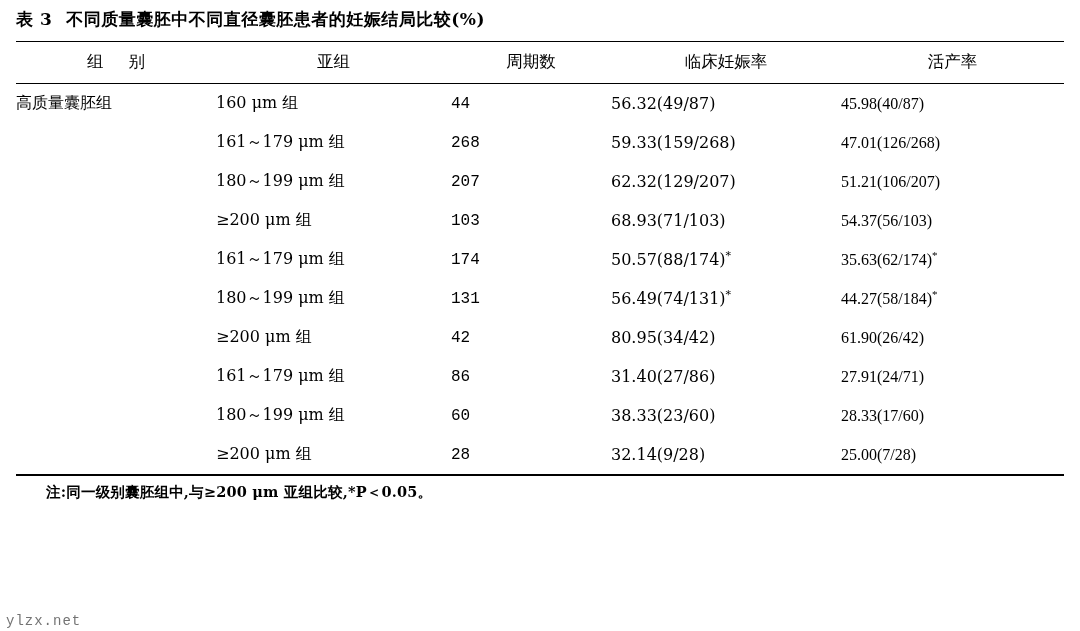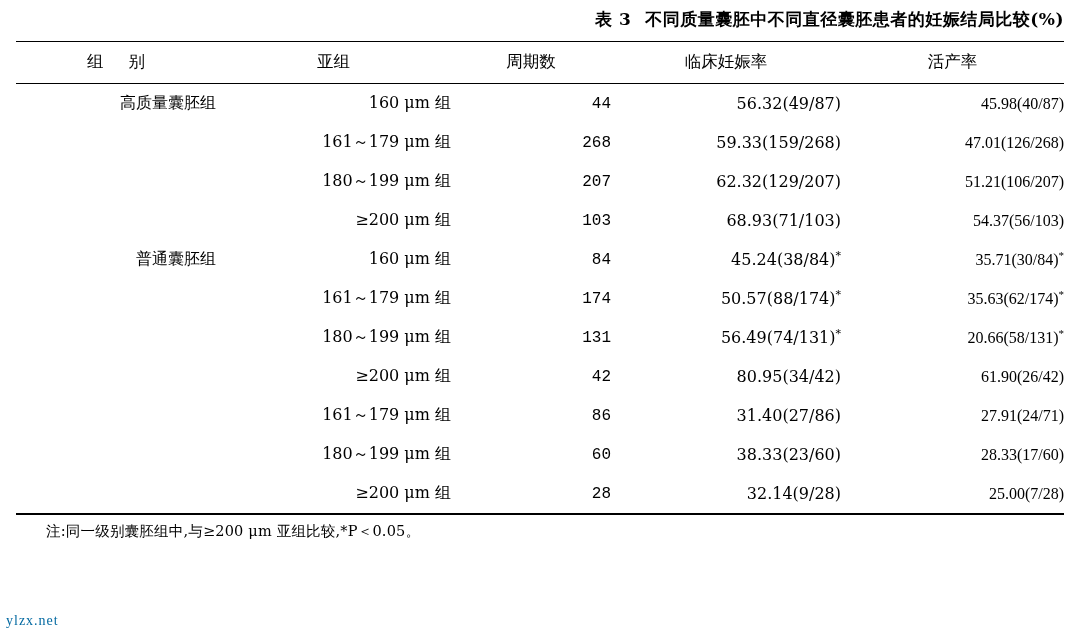--- a/index.html
+++ b/index.html
@@ -16,21 +16,21 @@
     overflow: hidden;
   }
   .page {
     width: 1080px;
     height: 631px;
     position: relative;
     box-sizing: border-box;
     padding: 0 16px;
   }
   .caption {
-    text-align: right;
+    text-align: left;
     font-size: 17px;
     font-weight: bold;
     padding-top: 8px;
     padding-bottom: 10px;
     letter-spacing: 0.5px;
   }
   .caption .cap-num {
     margin-right: 14px;
   }
   table.main {
@@ -50,21 +50,21 @@
     border-top: 2.2px solid #000;
   }
   .rule-mid {
     border-top: 1.1px solid #000;
   }
   .rule-bottom {
     border-bottom: 2.2px solid #000;
   }
   table.main tbody td {
     padding: 9px 0 9px 0;
-    text-align: right;
+    text-align: left;
     white-space: nowrap;
     font-size: 16px;
   }
   td.col-group {
     text-align: left;
     padding-left: 18px;
     width: 200px;
   }
   td.col-sub {
     text-align: left;
@@ -86,28 +86,29 @@
   }
   .sup {
     vertical-align: super;
     font-size: 11px;
   }
   .note {
     font-size: 14.5px;
     padding-top: 7px;
     padding-left: 30px;
     letter-spacing: 0.2px;
+    font-weight: bold;
   }
   .watermark {
     position: absolute;
     left: 6px;
     bottom: 2px;
-    font-family: Liberation Serif, serif;
+    font-family: Liberation Mono, monospace;
     font-size: 14px;
-    color: #0369a1;
+    color: #737373;
     letter-spacing: 1px;
   }
 </style>
 </head>
 <body>
 
 <div class="page">
 
   <div class="caption">
     <span class="cap-num">表 3</span><span>不同质量囊胚中不同直径囊胚患者的妊娠结局比较(%)</span>
@@ -146,39 +147,32 @@
         <td class="col-lbr num"><span>51.21(106/207)</span><span class="sup"></span></td>
       </tr>
       <tr>
         <td class="col-group"></td>
         <td class="col-sub">≥200 μm 组</td>
         <td class="col-cycles num">103</td>
         <td class="col-cpr num"><span>68.93(71/103)</span><span class="sup"></span></td>
         <td class="col-lbr num"><span>54.37(56/103)</span><span class="sup"></span></td>
       </tr>
       <tr>
-        <td class="col-group">普通囊胚组</td>
-        <td class="col-sub">160 μm 组</td>
-        <td class="col-cycles num">84</td>
-        <td class="col-cpr num"><span>45.24(38/84)</span><span class="sup">*</span></td>
-        <td class="col-lbr num"><span>35.71(30/84)</span><span class="sup">*</span></td>
-      </tr>
-      <tr>
         <td class="col-group"></td>
         <td class="col-sub">161～179 μm 组</td>
         <td class="col-cycles num">174</td>
         <td class="col-cpr num"><span>50.57(88/174)</span><span class="sup">*</span></td>
         <td class="col-lbr num"><span>35.63(62/174)</span><span class="sup">*</span></td>
       </tr>
       <tr>
         <td class="col-group"></td>
         <td class="col-sub">180～199 μm 组</td>
         <td class="col-cycles num">131</td>
         <td class="col-cpr num"><span>56.49(74/131)</span><span class="sup">*</span></td>
-        <td class="col-lbr num"><span>20.66(58/131)</span><span class="sup">*</span></td>
+        <td class="col-lbr num"><span>44.27(58/184)</span><span class="sup">*</span></td>
       </tr>
       <tr>
         <td class="col-group"></td>
         <td class="col-sub">≥200 μm 组</td>
         <td class="col-cycles num">42</td>
         <td class="col-cpr num"><span>80.95(34/42)</span><span class="sup"></span></td>
         <td class="col-lbr num"><span>61.90(26/42)</span><span class="sup"></span></td>
       </tr>
       <tr>
         <td class="col-group"></td>

